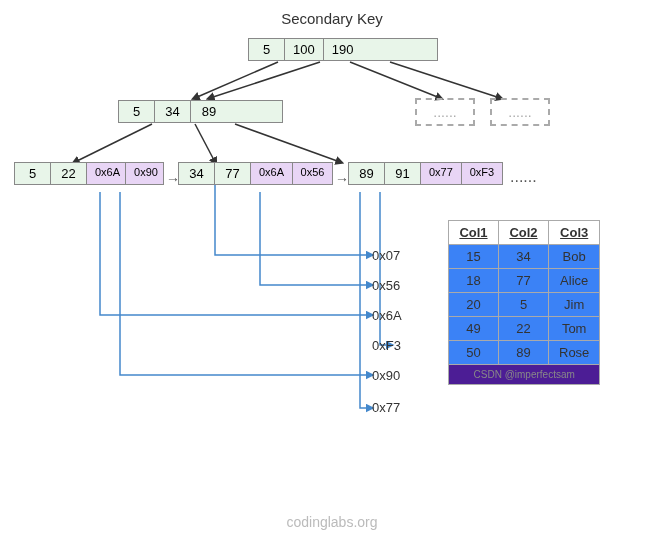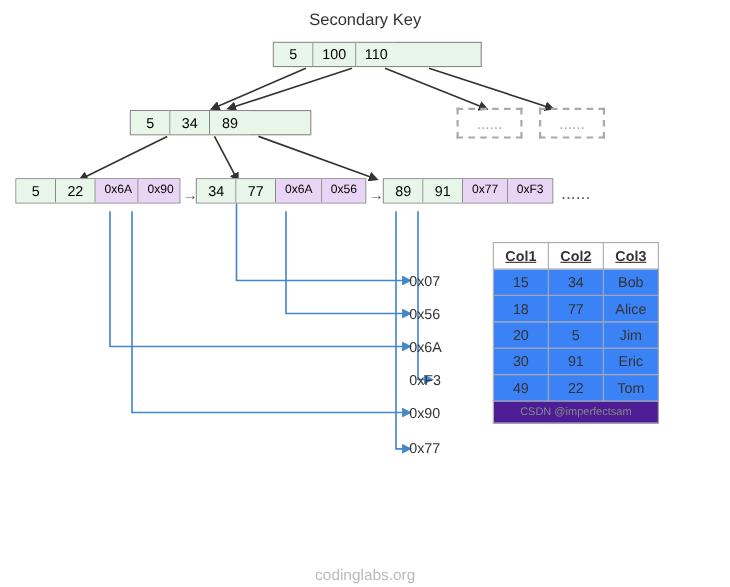--- a/index.html
+++ b/index.html
@@ -154,21 +154,21 @@
       </marker>
       <marker id="arrowBlue" markerWidth="6" markerHeight="6" refX="3" refY="3" orient="auto">
         <path d="M0,0 L0,6 L6,3 z" fill="#4488cc"></path>
       </marker>
     </defs>
   </svg>
 
   <div class="node-box green" style="left:248px; top:38px; width:190px;">
     <div class="node-cell green-cell">5</div>
     <div class="node-cell green-cell">100</div>
-    <div class="node-cell green-cell">110</div>
+    <div class="node-cell green-cell">190</div>
   </div>
 
   <div class="node-box green" style="left:118px; top:100px; width:165px;">
     <div class="node-cell green-cell">5</div>
     <div class="node-cell green-cell">34</div>
     <div class="node-cell green-cell">89</div>
   </div>
 
   <div class="dashed-box" style="left:415px; top:98px; width:60px; height:28px;">
     <span>......</span>
@@ -229,28 +229,28 @@
           <td>18</td>
           <td>77</td>
           <td>Alice</td>
         </tr>
         <tr>
           <td>20</td>
           <td>5</td>
           <td>Jim</td>
         </tr>
         <tr>
-          <td>30</td>
-          <td>91</td>
-          <td>Eric</td>
-        </tr>
-        <tr>
           <td>49</td>
           <td>22</td>
           <td>Tom</td>
+        </tr>
+        <tr>
+          <td>50</td>
+          <td>89</td>
+          <td>Rose</td>
         </tr>
       </tbody>
     <tfoot>
       <tr class="footer-row">
         <td colspan="3">CSDN @imperfectsam</td>
       </tr>
     </tfoot>
   </table>
 
   <div class="watermark">codinglabs.org</div>

